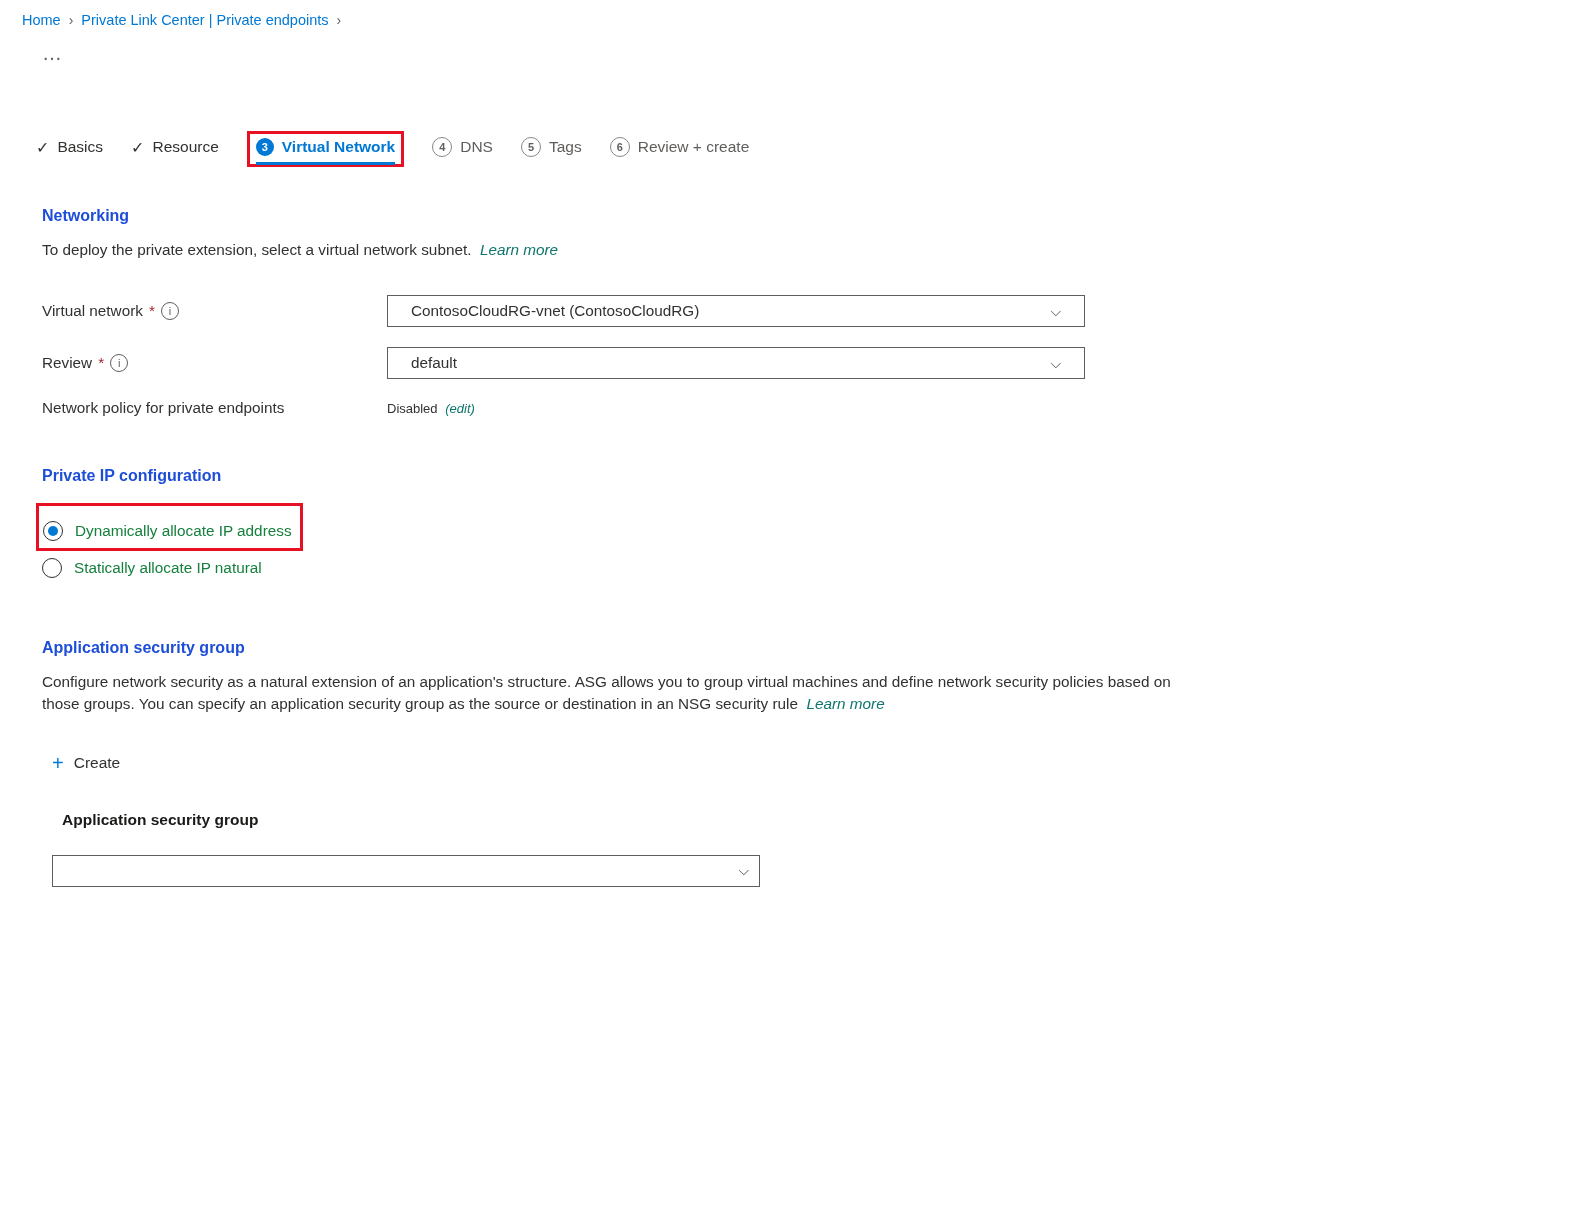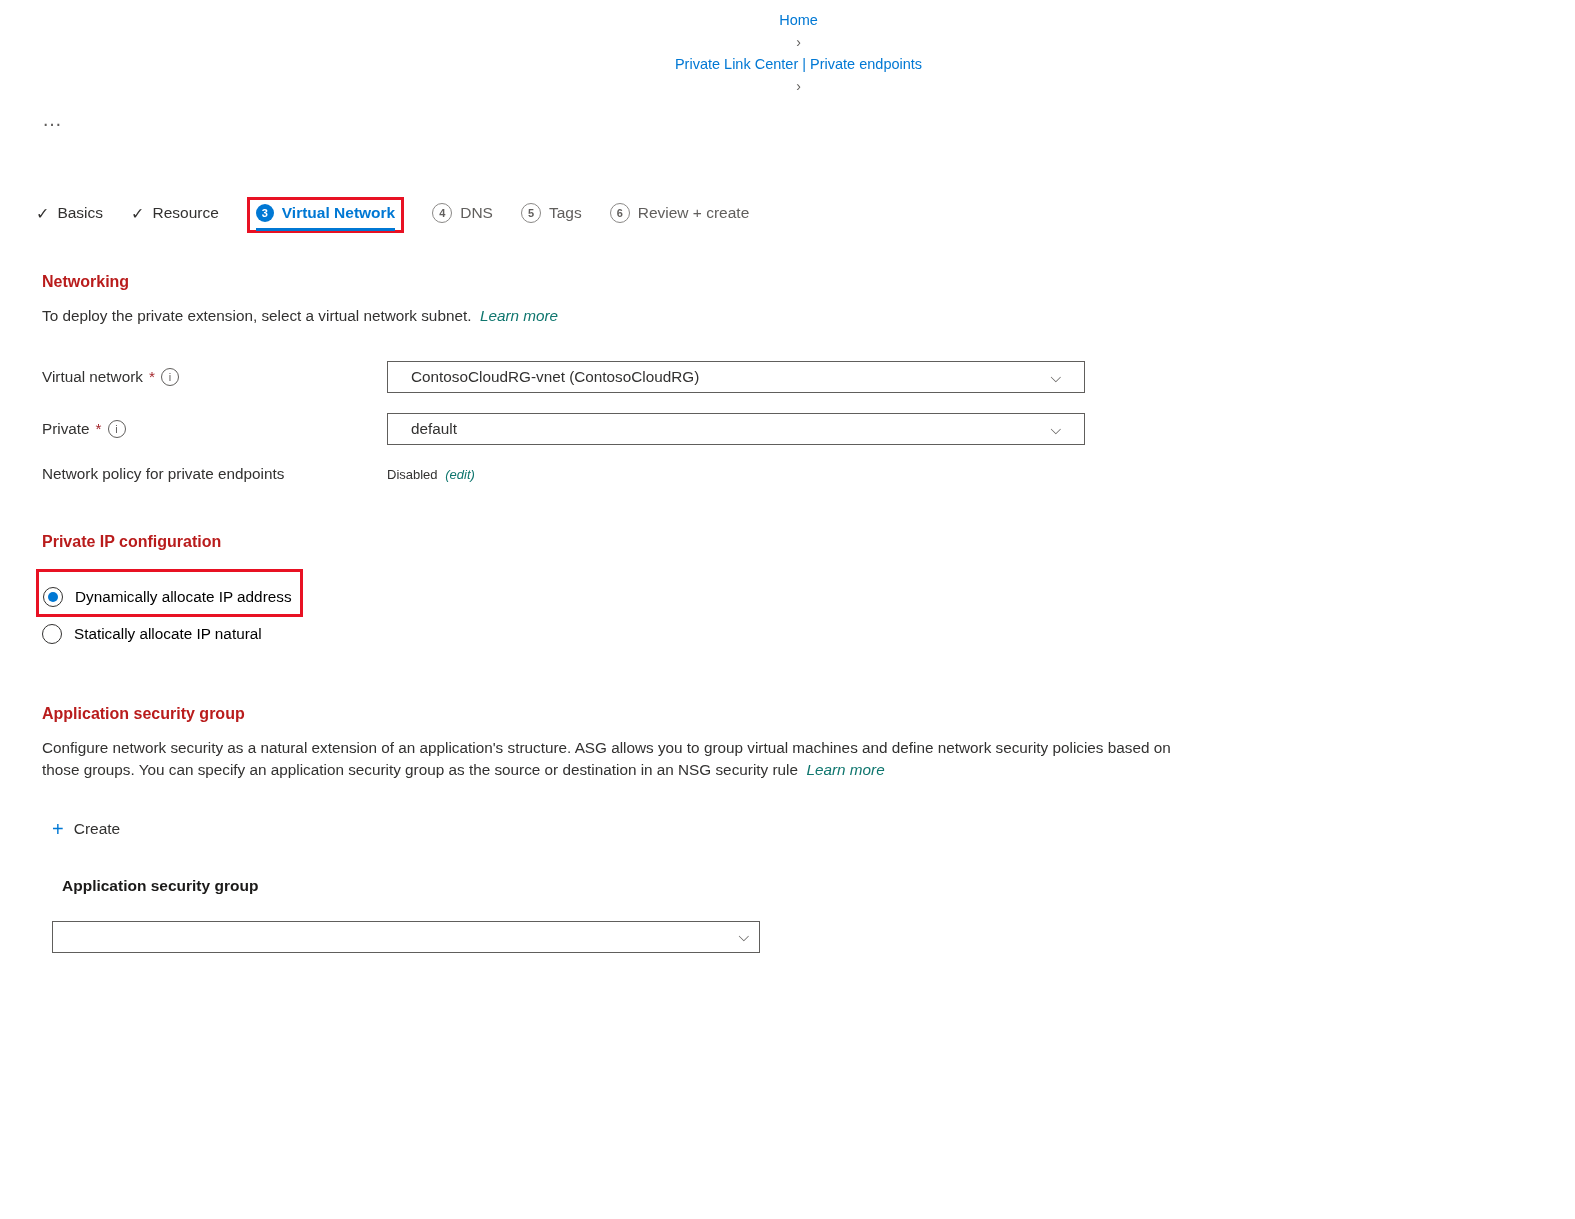--- a/index.html
+++ b/index.html
@@ -15,21 +15,20 @@
     width: 1553px;
   }
 
   
   .breadcrumb {
     display: flex;
     align-items: center;
     gap: 6px;
     font-size: 14.5px;
     color: #0078d4;
-    flex-direction: column;
   }
   .breadcrumb a { color: #0078d4; text-decoration: none; cursor: pointer; }
   .breadcrumb .chev { color: #605e5c; font-size: 14px; padding: 0 2px;}
 
   
   .title-row {
     display: flex;
     align-items: center;
     margin-top: 14px;
   }
@@ -76,21 +75,21 @@
     border:3px solid #e81123;
     padding: 4px 6px 0 6px;
     margin-top:-4px;
   }
 
   
   .content { margin: 40px 0 0 20px; max-width: 1140px;}
   .section-head {
     font-size: 16px;
     font-weight: 600;
-    color: #b91c1c;
+    color: #1d4ed8;
   }
   .para { font-size:15.3px; color:#323130; margin-top:14px; line-height:1.45;}
   .link { color:#0f766e; text-decoration:none; cursor:pointer;font-style:italic;}
 
   .form-row {
     display:flex; align-items:center;
     margin-top: 20px;
   }
   .form-row .label-area {
     width: 345px;
@@ -118,21 +117,21 @@
     font-size:14px; color:#605e5c;
   }
   .value-area {
     flex: 0 0 650px;
     font-size:13px; color:#323130;
   }
 
   
   .radio-row {
     display:flex; align-items:center;
-    gap:12px; font-size:15.3px; color:#000000;
+    gap:12px; font-size:15.3px; color:#15803d;
     margin-top: 8px;
     padding:3px 0;
     cursor:pointer;
   }
   .radio-outer {
     width:18px; height:18px; border:1px solid #323130; border-radius:50%;
     display:flex; align-items:center; justify-content:center; background:#fff;
   }
   .radio-outer.selected .radio-inner {
     width:10px; height:10px; background:#0078d4; border-radius:50%;
@@ -228,21 +227,21 @@
       <span class="info-icon">i</span>
     </div>
     <div class="combo">
       <span>ContosoCloudRG-vnet (ContosoCloudRG)</span>
       <span class="chev-down">⌵</span>
     </div>
   </div>
 
   <div class="form-row">
     <div class="label-area">
-      <span>Private</span>
+      <span>Review</span>
       <span class="req">*</span>
       <span class="info-icon">i</span>
     </div>
     <div class="combo">
       <span>default</span>
       <span class="chev-down">⌵</span>
     </div>
   </div>
 
   <div class="form-row">

